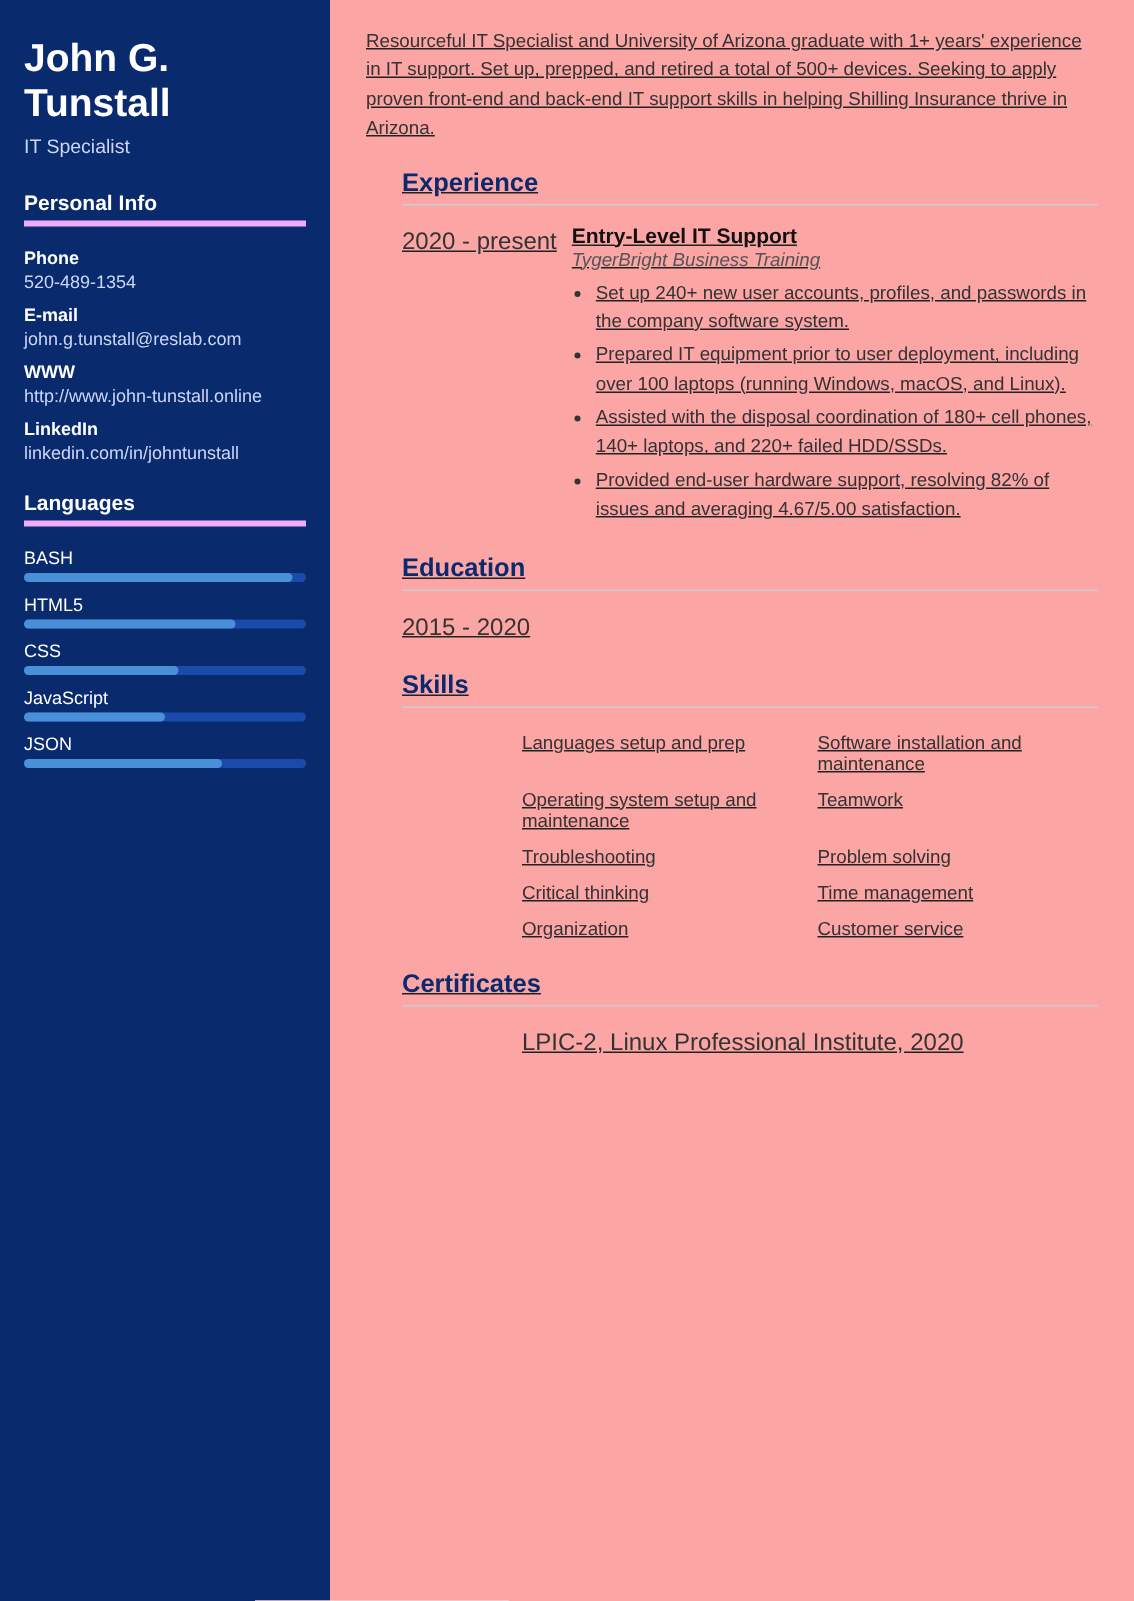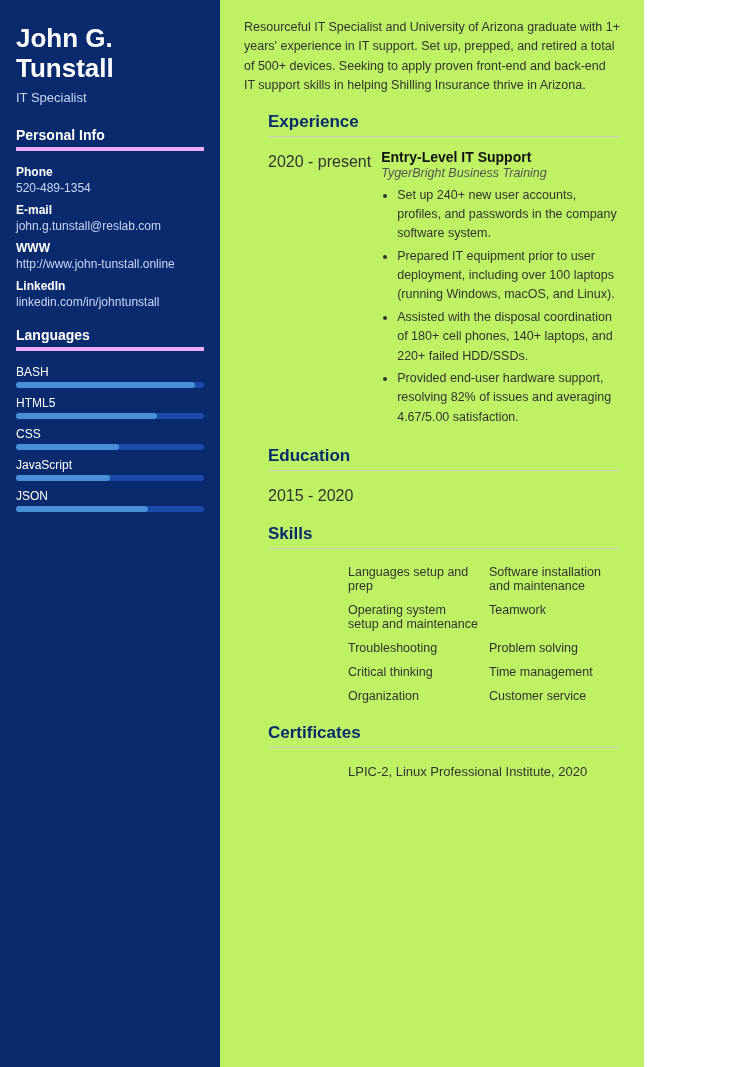--- a/index.html
+++ b/index.html
@@ -6,21 +6,21 @@
     body {
       font-family: Arial, sans-serif;
       font-size: 13px;
       color: #222;
       background: #fff;
       width: 756px;
       min-height: 1067px;
     }
     .resume {
       display: flex;
-      width: 644px;
+      width: 756px;
       min-height: 1067px;
     }
     
     .sidebar {
       width: 220px;
       min-width: 220px;
       background-color: #0a2a6e;
       color: #fff;
       padding: 24px 16px 24px 16px;
     }
@@ -74,21 +74,22 @@
     .lang-bar-fill {
       background: #4a90d9;
       height: 6px;
       border-radius: 3px;
     }
 
     
     .main {
       flex: 1;
       padding: 18px 24px 24px 24px;
-      background: #bef264;
+      background: #fca5a5;
+      text-decoration: underline;
     }
     .summary-text {
       font-size: 12.5px;
       color: #333;
       line-height: 1.55;
       margin-bottom: 16px;
     }
     .section-title {
       font-size: 17px;
       font-weight: bold;
@@ -150,21 +151,21 @@
       grid-template-columns: 1fr 1fr;
       gap: 2px 10px;
       margin-left: 80px;
     }
     .skill-item {
       font-size: 12.5px;
       color: #333;
       padding: 4px 0;
     }
     .cert-item {
-      font-size: 13px;
+      font-size: 16px;
       color: #333;
       margin-left: 80px;
       padding: 4px 0;
     }
   </style>
 </head>
 <body>
 
 <div class="resume">
 

